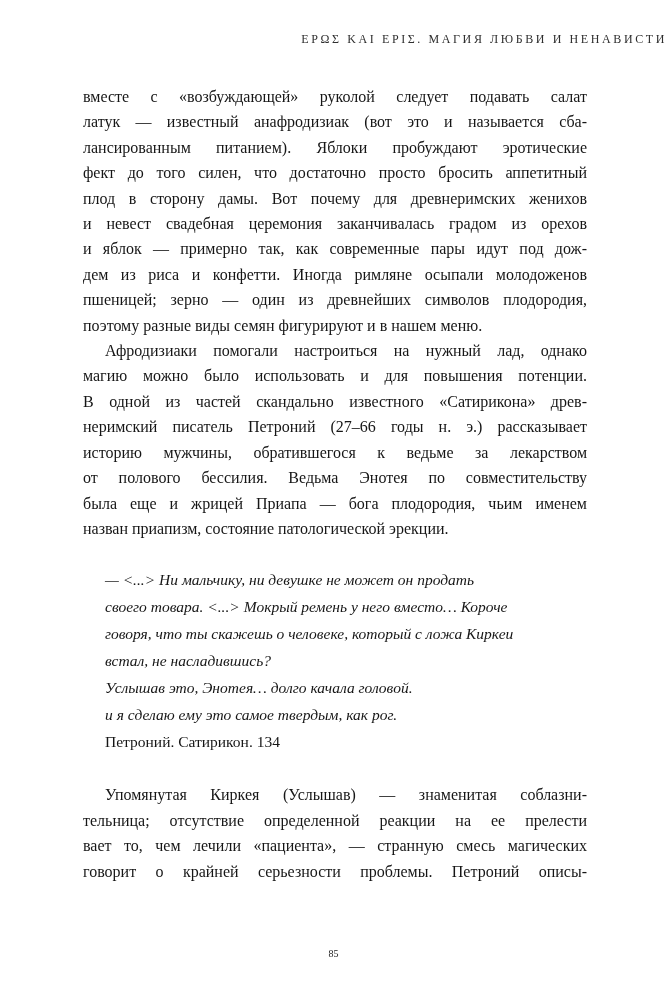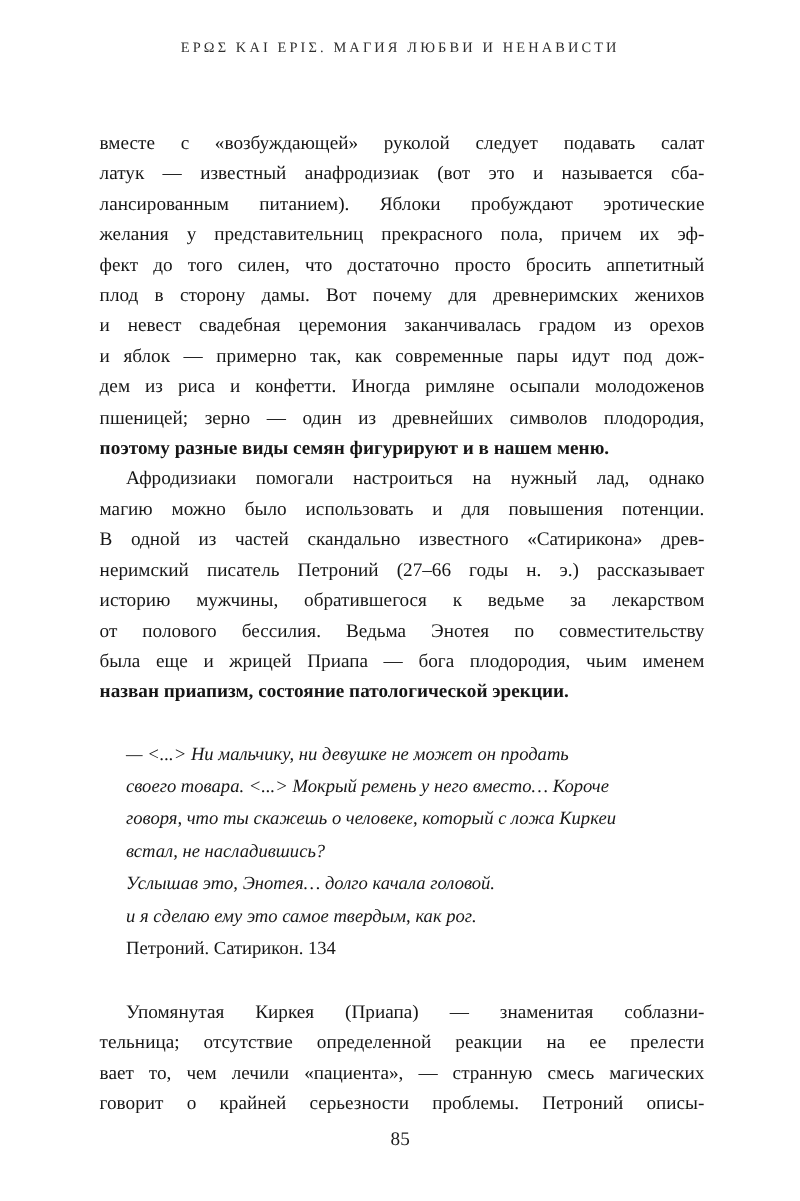--- a/index.html
+++ b/index.html
@@ -15,42 +15,40 @@
     background: #ffffff;
     color: #161616;
     font-family: "Liberation Serif", "DejaVu Serif", serif;
     overflow: hidden;
   }
   .running-header {
     position: absolute;
     top: 32px;
     left: 0;
     right: 0;
-    text-align: center;
+    text-align: right;
     font-size: 12px;
     letter-spacing: 2.6px;
     color: #2e2e2e;
     white-space: nowrap;
   }
   .text-block {
     position: absolute;
     top: 84px;
     left: 83px;
     width: 504px;
     font-size: 16px;
     line-height: 25.4px;
-    margin-top: 23px;
   }
   .para .line {
     text-align: justify;
     text-align-last: justify;
   }
   .para .line.final {
     text-align-last: left;
-    font-weight: bold;
   }
   .para .line.indent {
     text-indent: 22px;
   }
   .quote {
     margin: 25px 0 27px 22px;
     width: 462px;
     font-style: italic;
     font-size: 15.5px;
     line-height: 27px;
@@ -61,36 +59,35 @@
   }
   .quote .attribution {
     font-style: normal;
   }
   .page-number {
     position: absolute;
     bottom: 42px;
     left: 0;
     right: 0;
     text-align: center;
-    font-size: 16px;
+    font-size: 10px;
     color: #1c1c1c;
   }
 </style>
 </head>
 <body>
 
 <div class="page">
   <div class="running-header">ΕΡΩΣ ΚΑΙ ΕΡΙΣ. МАГИЯ ЛЮБВИ И НЕНАВИСТИ</div>
 
   <div class="text-block">
       <div class="para">
         <div class="line">вместе с «возбуждающей» руколой следует подавать салат</div>
         <div class="line">латук — известный анафродизиак (вот это и называется сба-</div>
         <div class="line">лансированным питанием). Яблоки пробуждают эротические</div>
-        <div class="line">желания у представительниц прекрасного пола, причем их эф-</div>
         <div class="line">фект до того силен, что достаточно просто бросить аппетитный</div>
         <div class="line">плод в сторону дамы. Вот почему для древнеримских женихов</div>
         <div class="line">и невест свадебная церемония заканчивалась градом из орехов</div>
         <div class="line">и яблок — примерно так, как современные пары идут под дож-</div>
         <div class="line">дем из риса и конфетти. Иногда римляне осыпали молодоженов</div>
         <div class="line">пшеницей; зерно — один из древнейших символов плодородия,</div>
         <div class="line final">поэтому разные виды семян фигурируют и в нашем меню.</div>
       </div>
       <div class="para">
         <div class="line indent">Афродизиаки помогали настроиться на нужный лад, однако</div>
@@ -105,21 +102,21 @@
       <div class="quote">
         <div class="line">— &lt;...&gt; Ни мальчику, ни девушке не может он продать</div>
         <div class="line">своего товара. &lt;...&gt; Мокрый ремень у него вместо… Короче</div>
         <div class="line">говоря, что ты скажешь о человеке, который с ложа Киркеи</div>
         <div class="line">встал, не насладившись?</div>
         <div class="line">Услышав это, Энотея… долго качала головой.</div>
         <div class="line">и я сделаю ему это самое твердым, как рог.</div>
         <div class="line attribution">Петроний. Сатирикон. 134</div>
       </div>
       <div class="para">
-        <div class="line indent">Упомянутая Киркея (Приапа) — знаменитая соблазни-</div>
+        <div class="line indent">Упомянутая Киркея (Услышав) — знаменитая соблазни-</div>
         <div class="line">тельница; отсутствие определенной реакции на ее прелести</div>
         <div class="line">вает то, чем лечили «пациента», — странную смесь магических</div>
         <div class="line">говорит о крайней серьезности проблемы. Петроний описы-</div>
       </div>
     </div>
 
   <div class="page-number">85</div>
 </div>
 
 </body></html>

